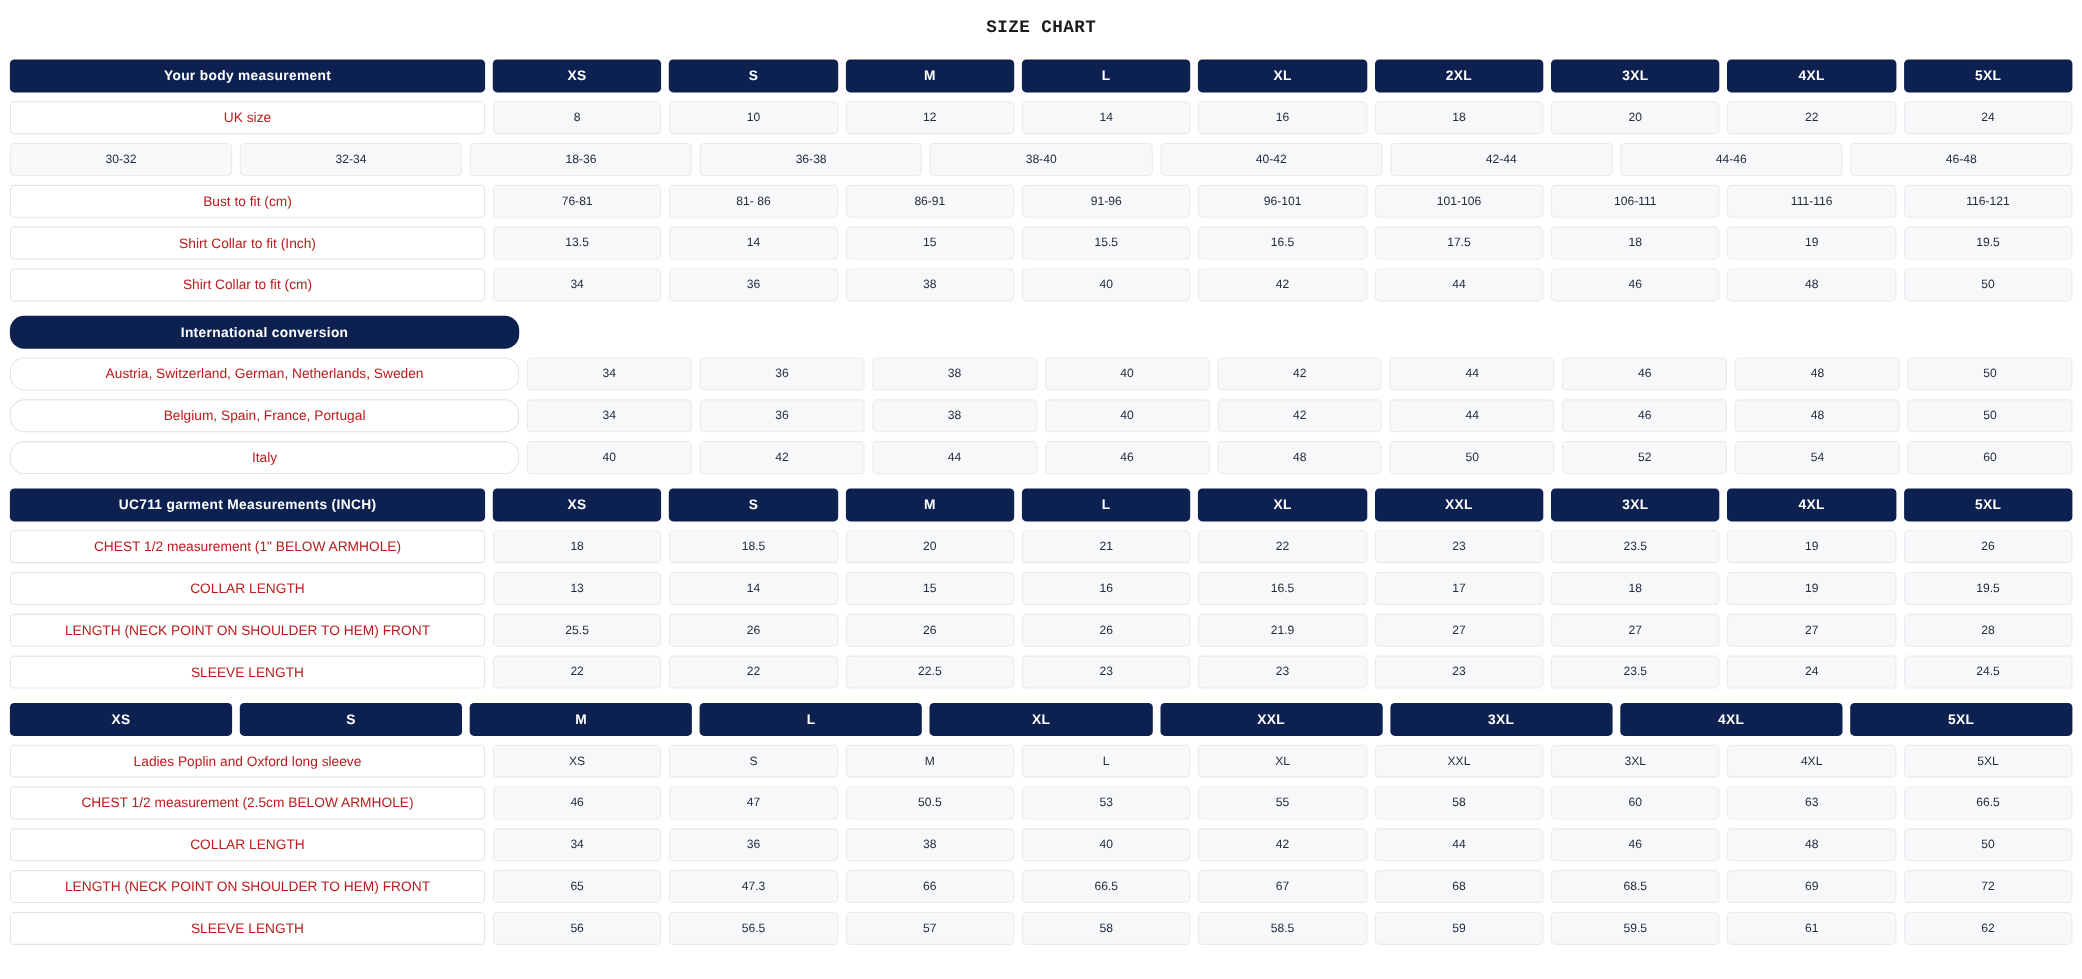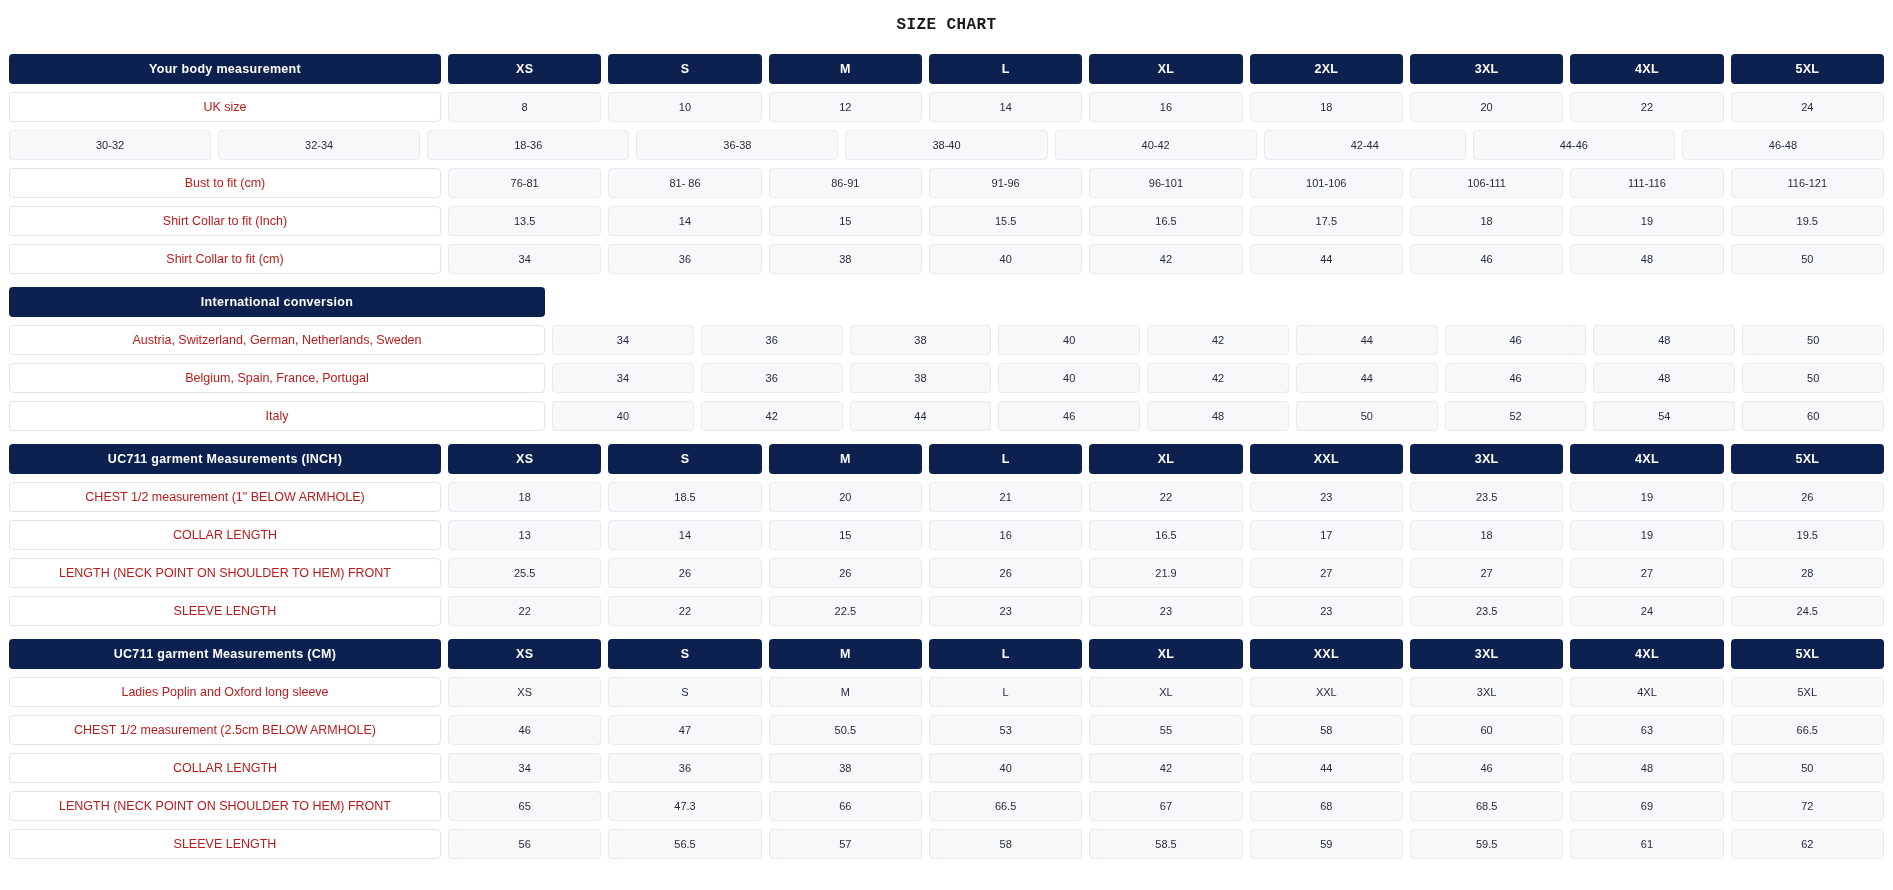--- a/index.html
+++ b/index.html
@@ -32,21 +32,21 @@
     box-sizing: border-box;
     height: 30px;
     display: flex;
     align-items: center;
     justify-content: center;
     border-radius: 4px;
     text-align: center;
     white-space: nowrap;
   }
   .lab { width: 432px; flex: 0 0 auto; }
-  .section.intl .lab { width: 536px; }
+  .section.intl .lab { width: 463px; border-radius: 13px; }
   .grow { flex: 1 1 0; min-width: 0; }
   .hdr {
     background: var(--navy, #0d2151);
     color: #ffffff;
     font-weight: 700;
     font-size: 12.5px;
     letter-spacing: 0.3px;
   }
   .name {
     background: #ffffff;
@@ -238,21 +238,20 @@
           <div class="cell grow val">23</div>
           <div class="cell grow val">23</div>
           <div class="cell grow val">23</div>
           <div class="cell grow val">23.5</div>
           <div class="cell grow val">24</div>
           <div class="cell grow val">24.5</div>
         </div>
       </div>
       <div class="section">
         <div class="row">
-          <div class="cell lab hdr">UC711 garment Measurements (CM)</div>
           <div class="cell grow hdr">XS</div>
           <div class="cell grow hdr">S</div>
           <div class="cell grow hdr">M</div>
           <div class="cell grow hdr">L</div>
           <div class="cell grow hdr">XL</div>
           <div class="cell grow hdr">XXL</div>
           <div class="cell grow hdr">3XL</div>
           <div class="cell grow hdr">4XL</div>
           <div class="cell grow hdr">5XL</div>
         </div>

